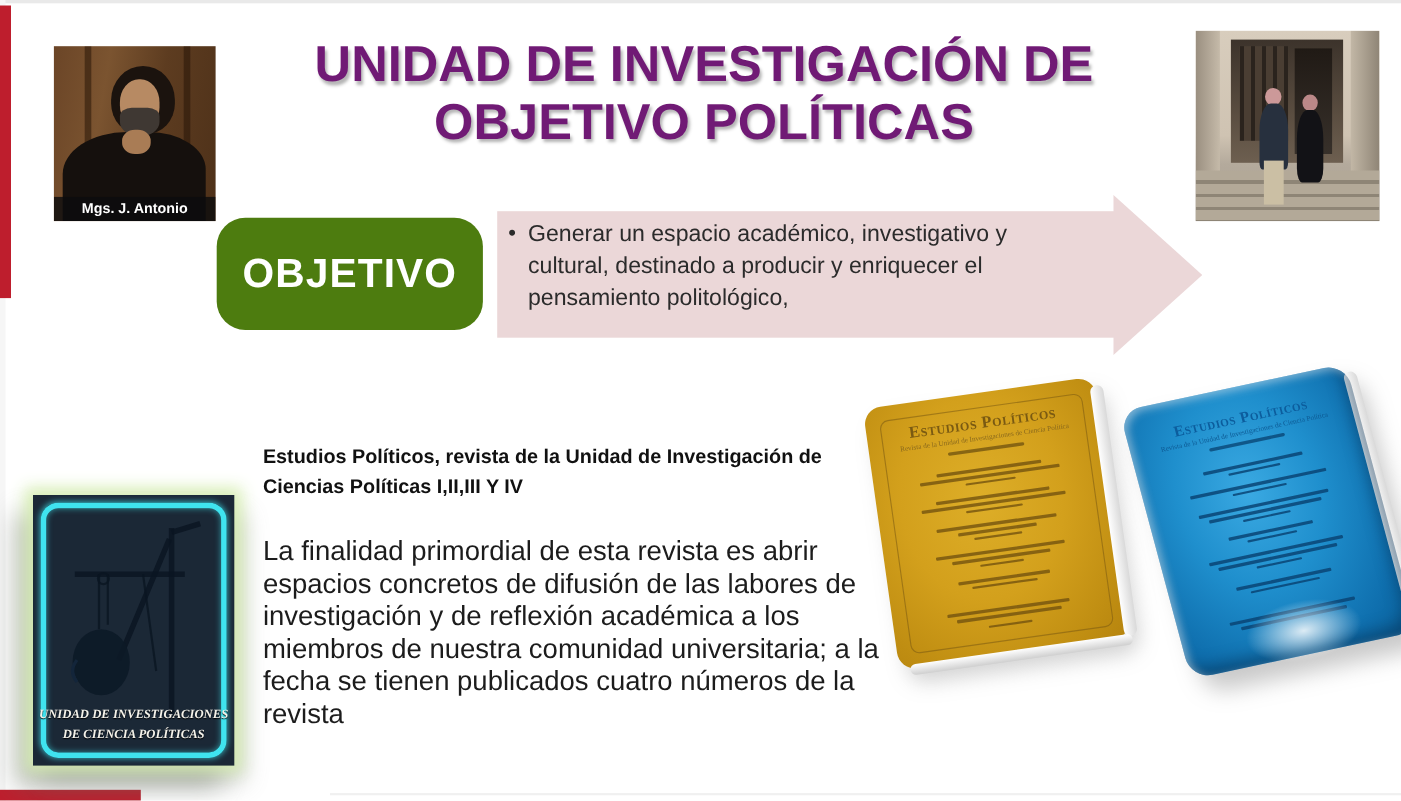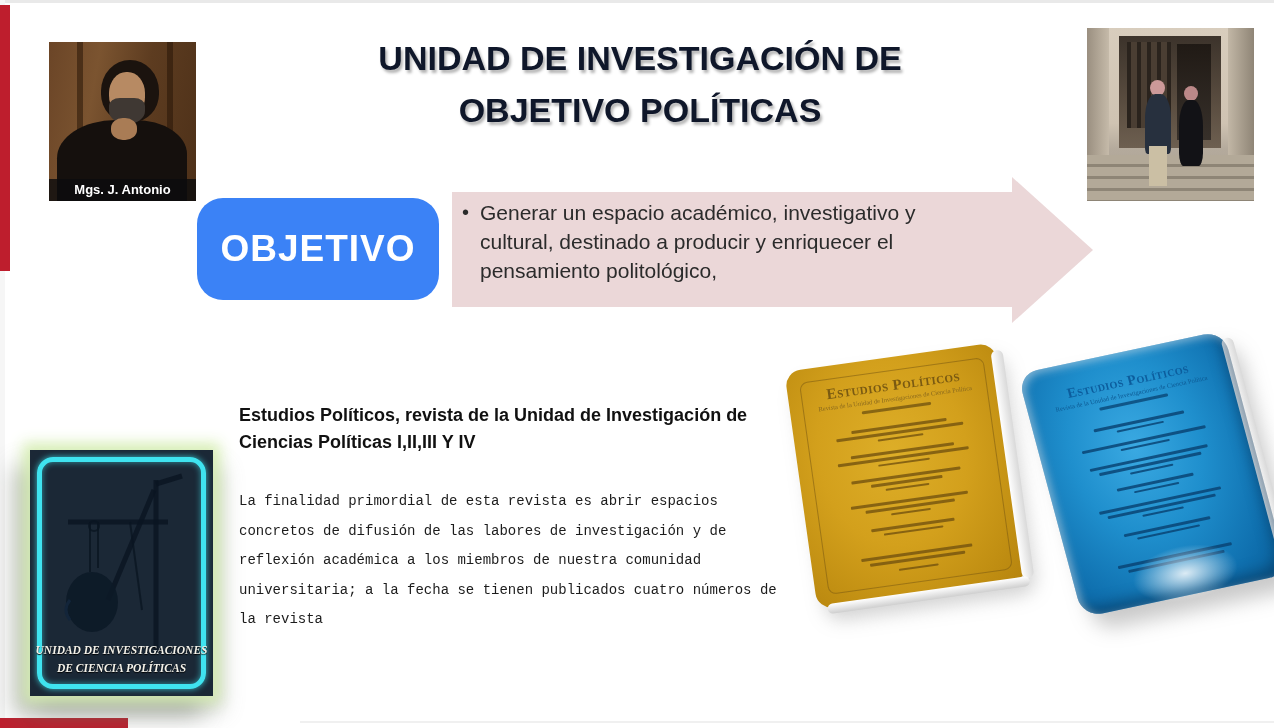--- a/index.html
+++ b/index.html
@@ -11,21 +11,21 @@
   .edge-top{position:absolute;left:0;top:0;width:1274px;height:3px;background:#e9e9e9;}
   .edge-left{position:absolute;left:0;top:0;width:5px;height:728px;background:#f6f6f6;}
   .edge-bottom{position:absolute;left:300px;top:721px;width:974px;height:2px;background:#f0f0f0;}
   
   .bar-left{position:absolute;left:0;top:5px;width:10px;height:266px;background:#be1e2d;}
   .bar-bottom{position:absolute;left:0;top:718px;width:128px;height:10px;background:#be1e2d;}
 
   
   .title{
     position:absolute;left:200px;top:32px;width:880px;text-align:center;
-    font-weight:bold;font-size:34px;line-height:52px;color:#0f172a;letter-spacing:0px;
+    font-weight:bold;font-size:46px;line-height:52px;color:#701a75;letter-spacing:0px;
     text-shadow:2px 3px 3px rgba(0,0,0,0.30);
   }
 
   
   .photo-left{
     position:absolute;left:49px;top:42px;width:147px;height:159px;overflow:hidden;
     background:linear-gradient(100deg,#6b4527 0%,#7b5430 30%,#5d3c20 60%,#4e3119 100%);
   }
   .photo-left .panel{position:absolute;top:0;width:6px;height:100%;background:rgba(40,22,8,.55);}
   .photo-left .body{position:absolute;left:8px;top:78px;width:130px;height:85px;background:#15100d;border-radius:45% 40% 0 0;}
@@ -51,21 +51,21 @@
   .photo-right .steps{position:absolute;left:0;bottom:0;width:100%;height:46px;background:repeating-linear-gradient(180deg,#b3a998 0 9px,#8e8576 9px 12px);}
   .photo-right .fig1{position:absolute;left:58px;top:66px;width:26px;height:60px;background:#27303e;border-radius:40% 40% 10% 10%;}
   .photo-right .fig1-legs{position:absolute;left:62px;top:118px;width:18px;height:40px;background:#cbbfa4;}
   .photo-right .fig2{position:absolute;left:92px;top:72px;width:24px;height:66px;background:#121216;border-radius:40% 40% 20% 20%;}
   .photo-right .head1{position:absolute;left:63px;top:52px;width:15px;height:16px;background:#c99;border-radius:50%;}
   .photo-right .head2{position:absolute;left:97px;top:58px;width:14px;height:15px;background:#b88;border-radius:50%;}
 
   
   .objetivo-box{
     position:absolute;left:197px;top:198px;width:242px;height:102px;border-radius:26px;
-    background:#3b82f6;color:#ffffff;display:flex;align-items:center;justify-content:center;
+    background:#4d7c0f;color:#ffffff;display:flex;align-items:center;justify-content:center;
     font-size:37px;font-weight:600;letter-spacing:1px;
   }
   .arrow-body{
     position:absolute;left:452px;top:192px;width:561px;height:115px;background:#ebd7d8;
   }
   .arrow-head{
     position:absolute;left:1012px;top:177px;width:81px;height:146px;background:#ebd7d8;
     clip-path:polygon(0 0,100% 50%,0 100%);
   }
   .arrow-text{
@@ -75,21 +75,21 @@
   .arrow-text .bullet{width:18px;flex:0 0 18px;font-size:20px;}
   .arrow-text .btxt{width:478px;}
 
   
   .journal-heading{
     position:absolute;left:239px;top:402px;width:535px;
     font-size:18px;font-weight:bold;line-height:27px;color:#111;
   }
   .journal-body{
     position:absolute;left:239px;top:487px;width:560px;
-    font-size:14px;line-height:29.5px;color:#1c1c1c;font-family:Liberation Mono, monospace;
+    font-size:25px;line-height:29.5px;color:#1c1c1c;
   }
 
   
   .neon{
     position:absolute;left:30px;top:450px;width:183px;height:246px;background:#1b2836;
     box-shadow:0 0 13px 7px rgba(214,238,178,0.95),
                -14px 18px 22px 2px rgba(100,106,96,0.45),
                10px 16px 20px rgba(110,116,106,0.30);
   }
   .neon .cyan-frame{

